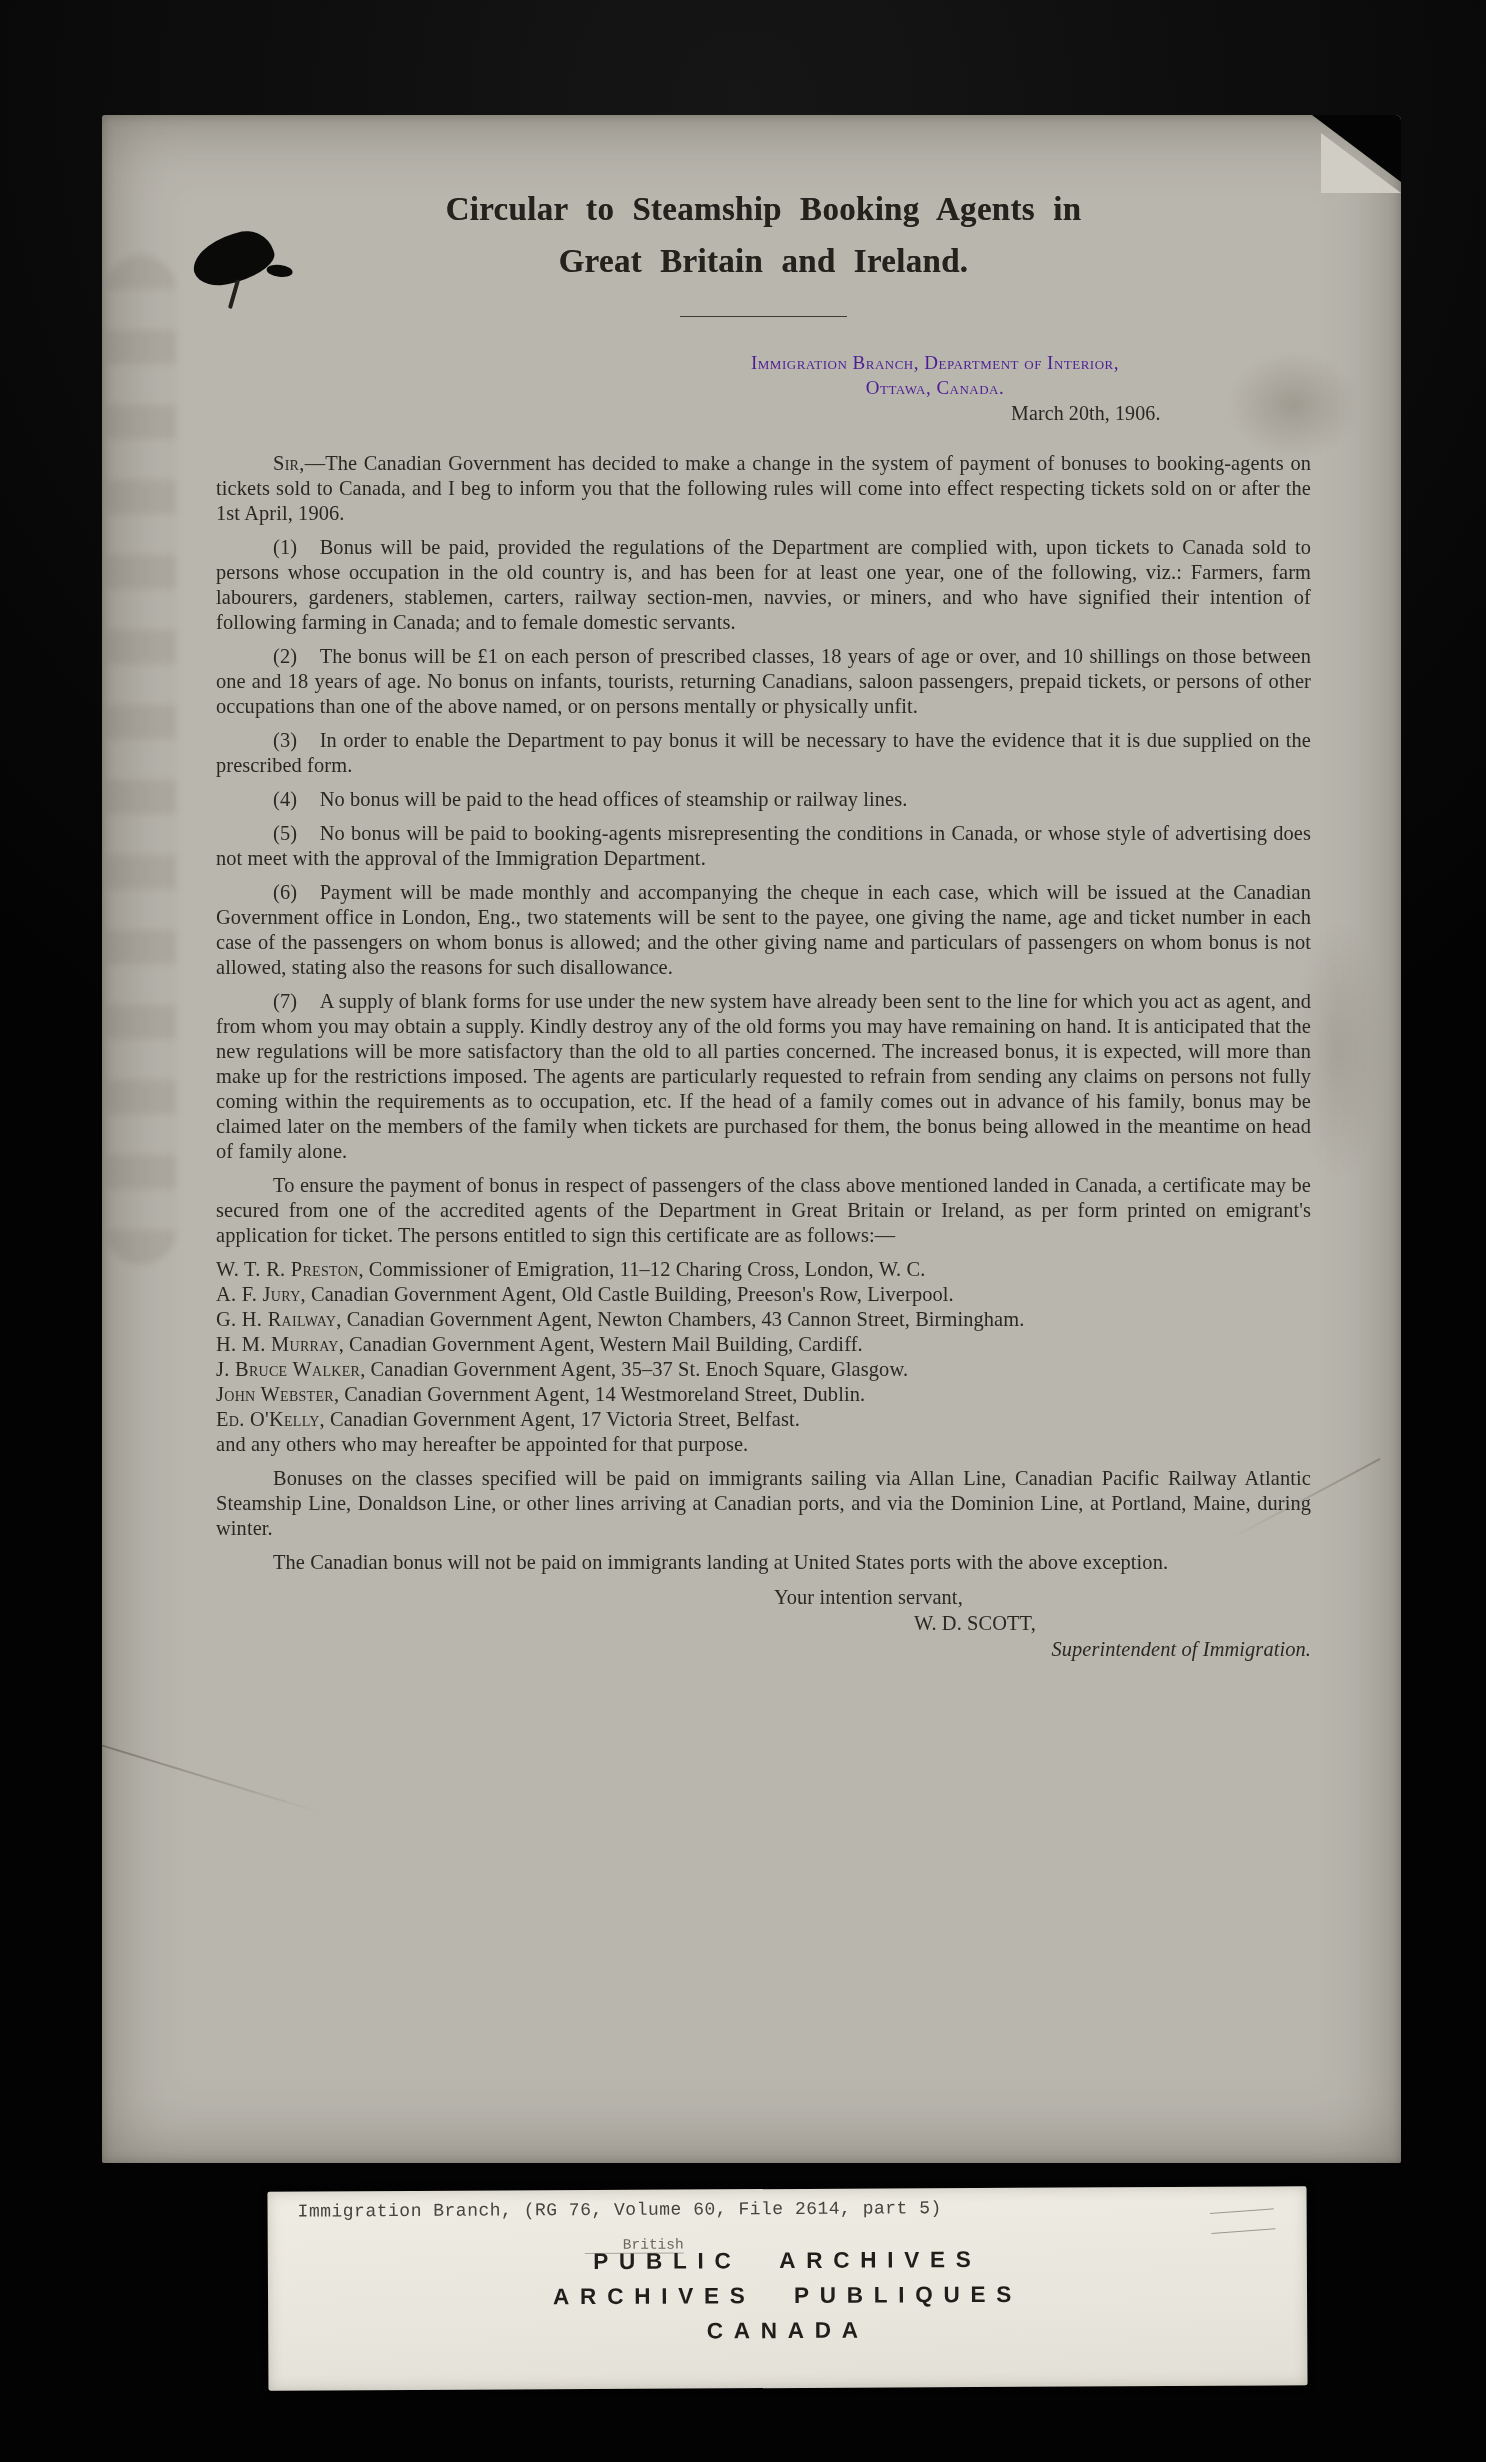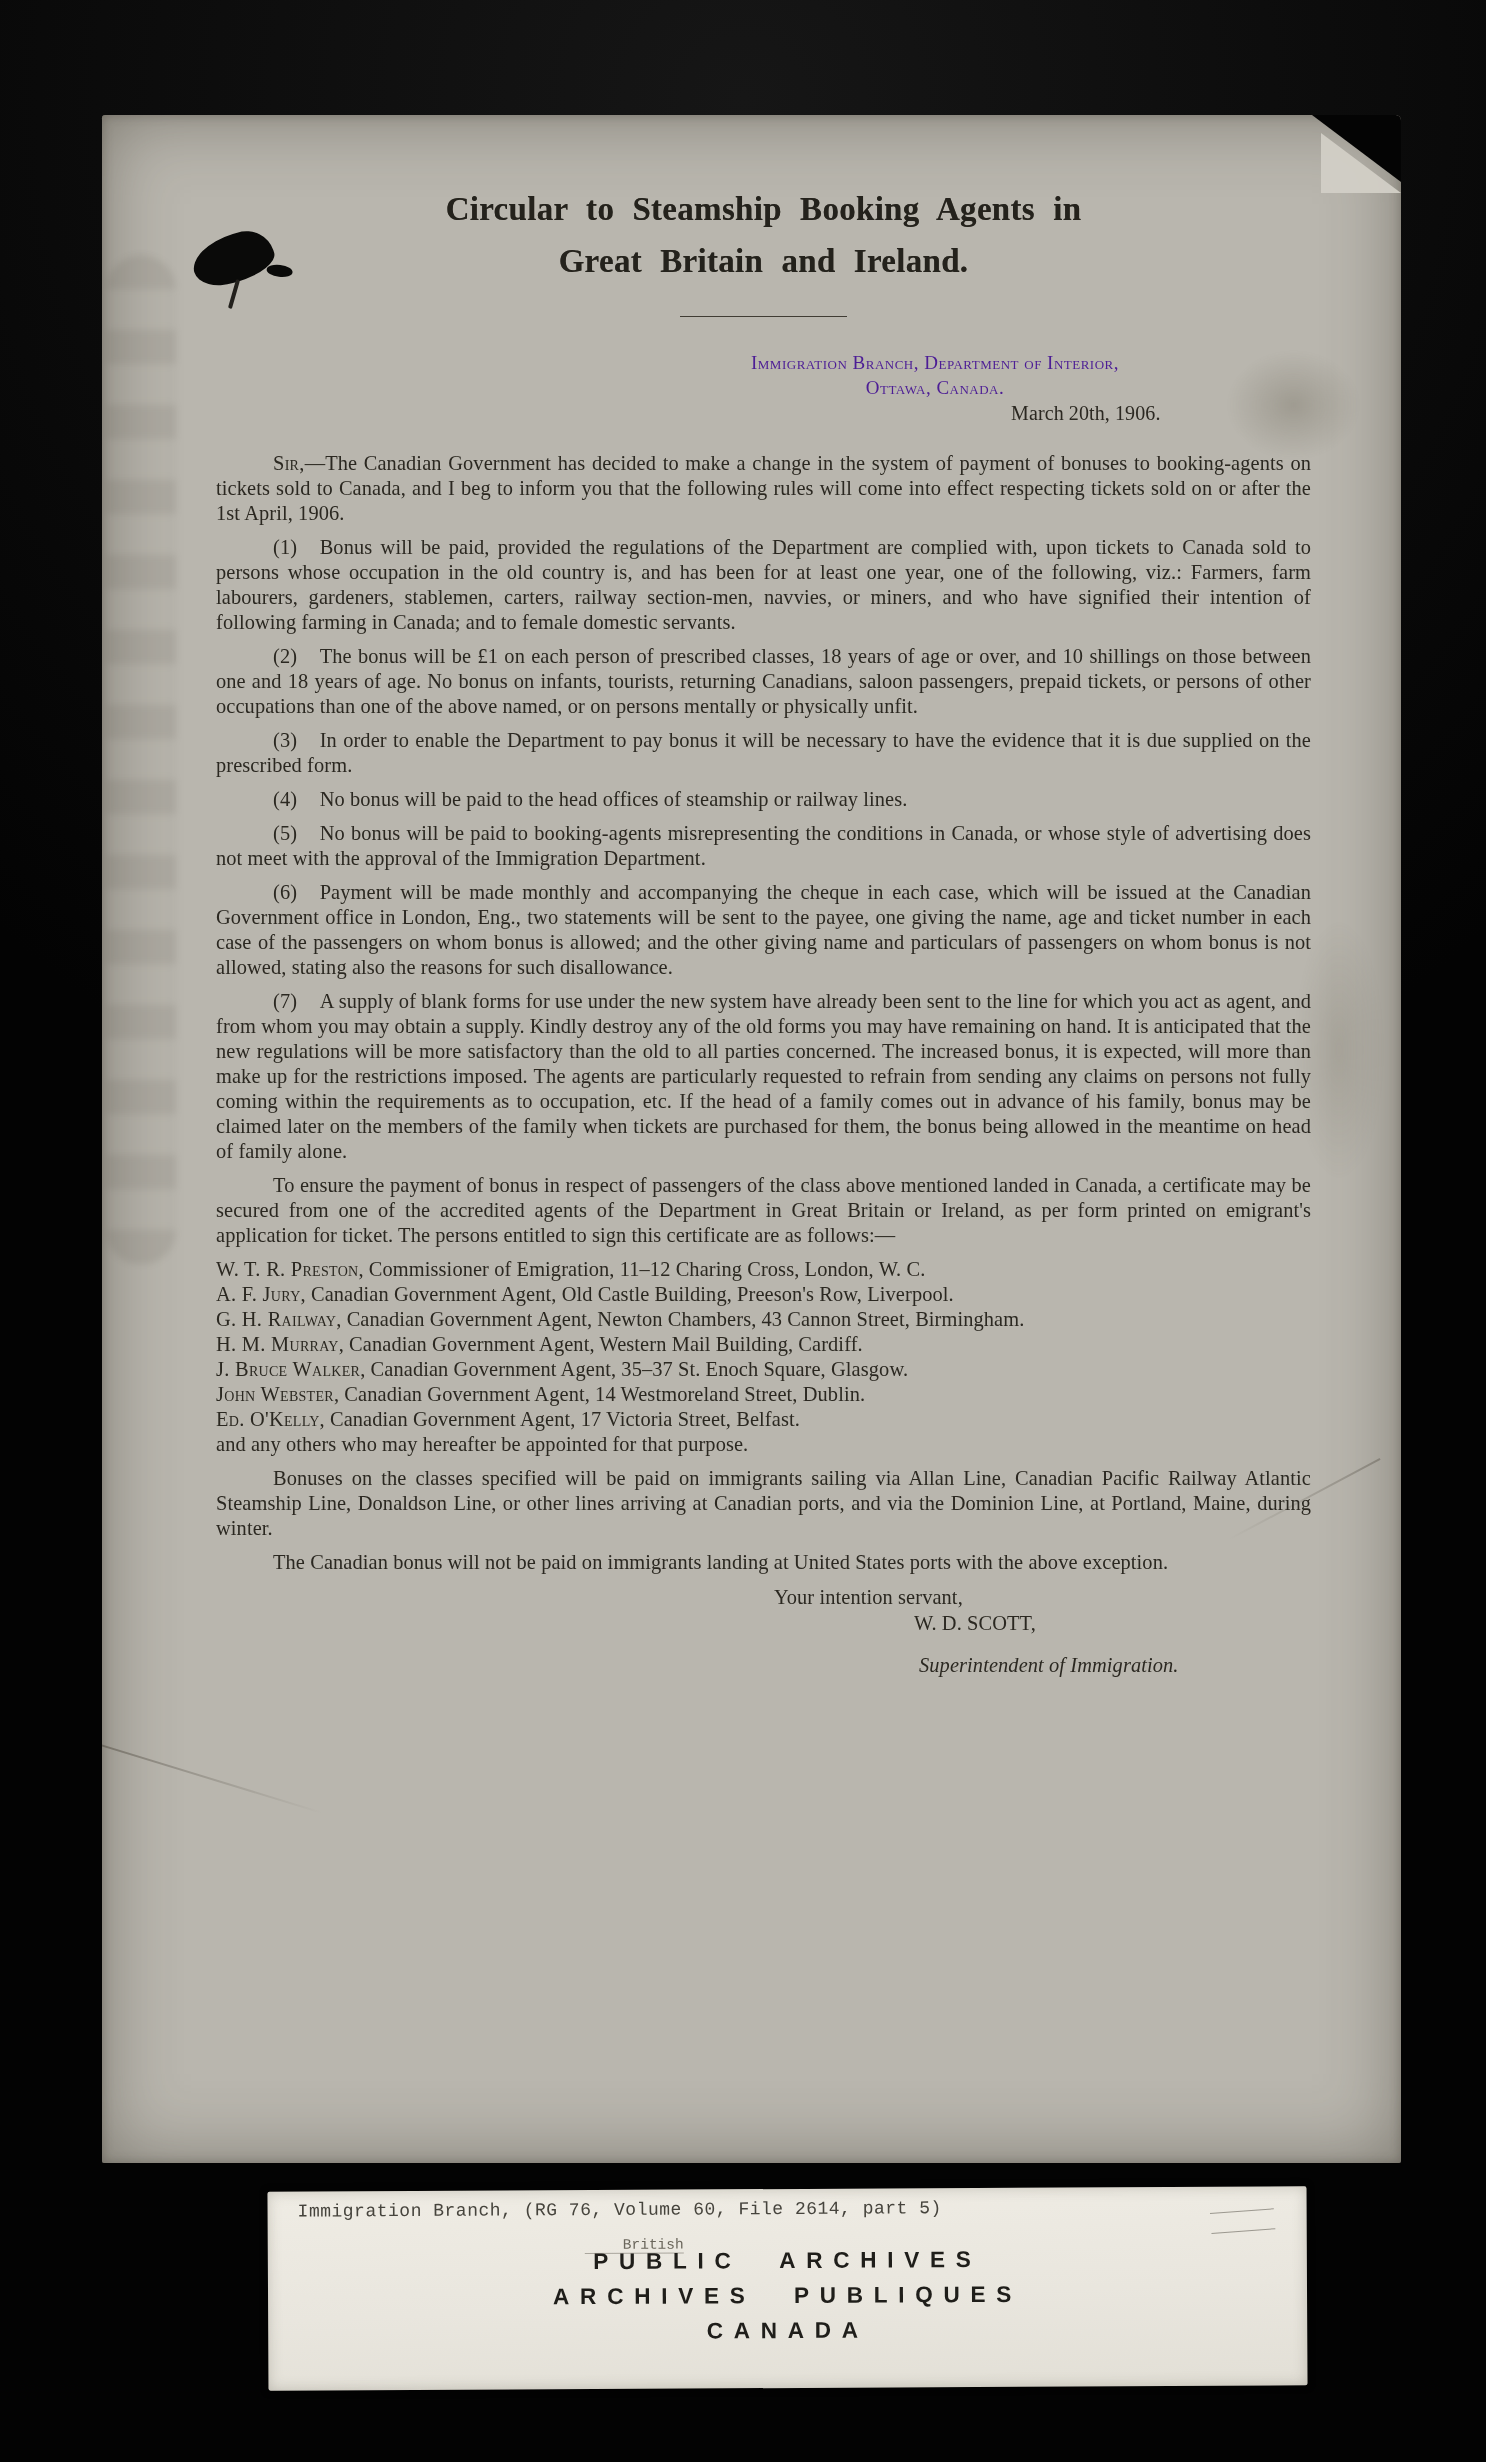--- a/index.html
+++ b/index.html
@@ -147,21 +147,21 @@
   .sig-line {
     margin: 0;
     text-align: left;
     line-height: 25px;
     white-space: nowrap;
   }
 
   .closing { margin: 5.4px 0 0 558px; }
   .closing .valediction { margin: 0; line-height: 26px; }
   .closing .signature { margin: 0; padding-left: 140px; line-height: 26px; }
-  .closing .signature-title { margin: 16px; padding-left: 129px; line-height: 26px; font-style: italic; }
+  .closing .signature-title { margin: 0; padding-left: 129px; line-height: 26px; font-style: italic; text-align: right; }
 
   
   .strip {
     position: absolute;
     left: 268px; top: 2189px;
     width: 1039px; height: 199px;
     background: linear-gradient(178deg, #efece4 0%, #e9e6de 55%, #e2dfd6 100%);
     transform: rotate(-0.3deg);
     border-radius: 2.1px;
     box-shadow: inset 0 0 14px rgba(90,85,72,0.28), 0 0 7.5px rgba(0,0,0,0.7);

